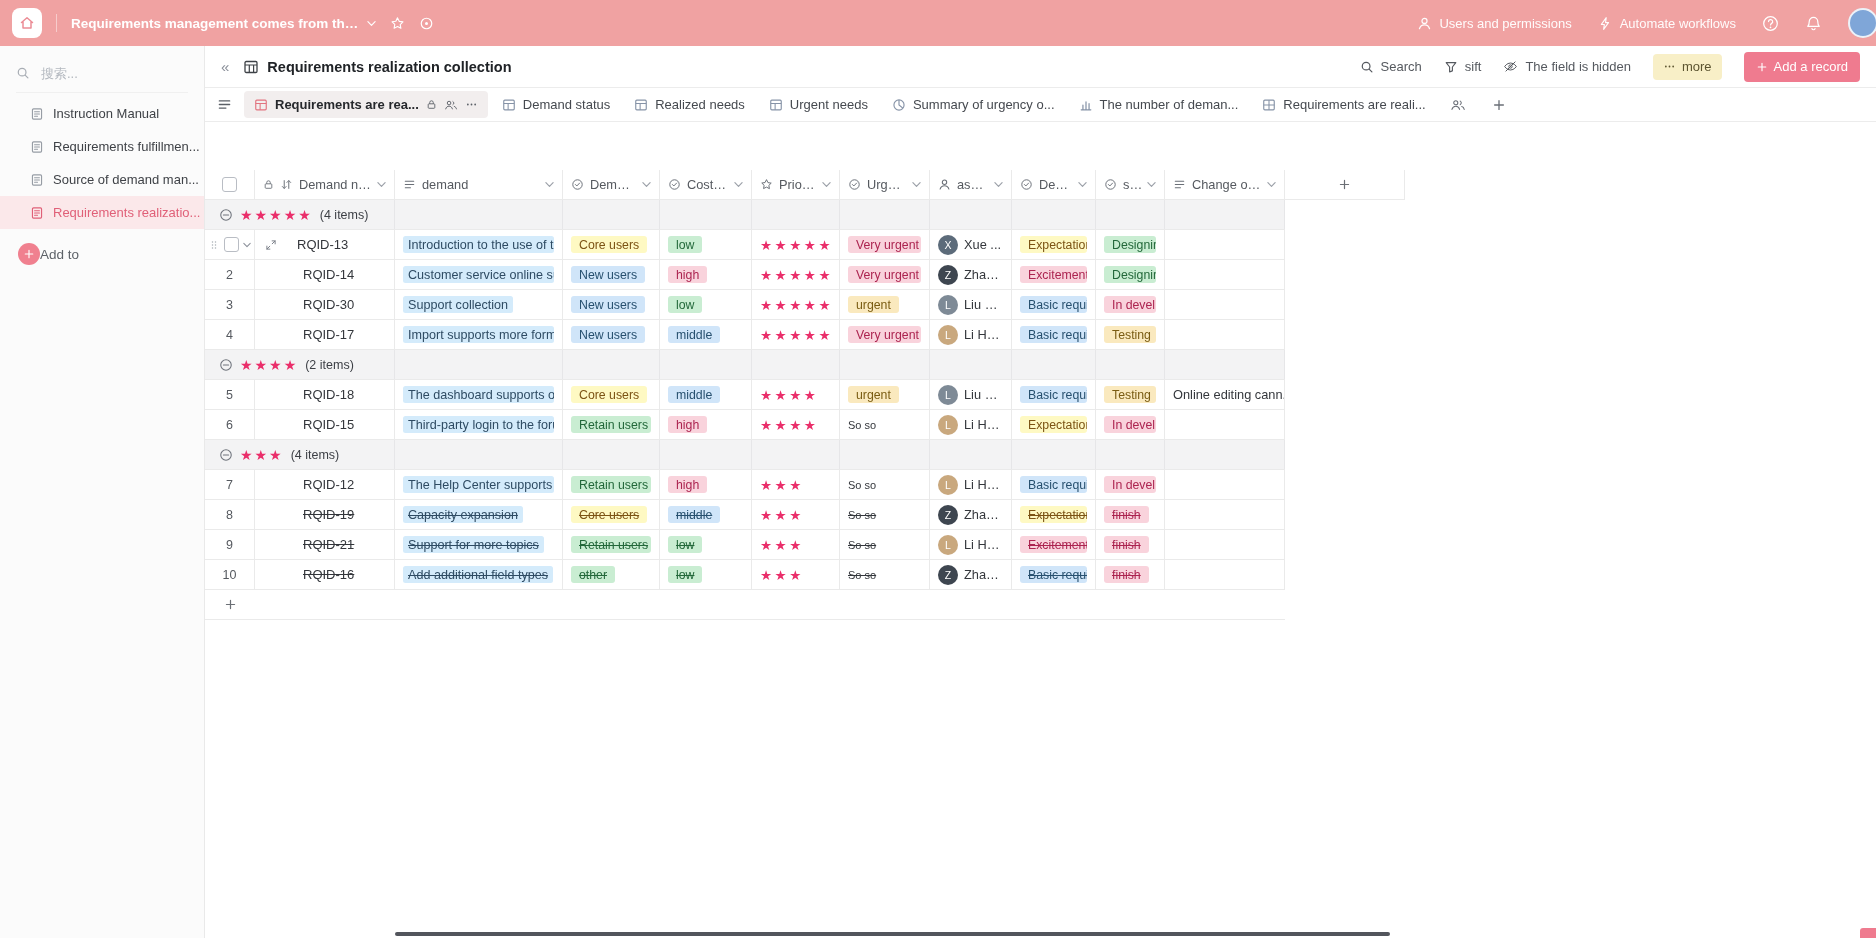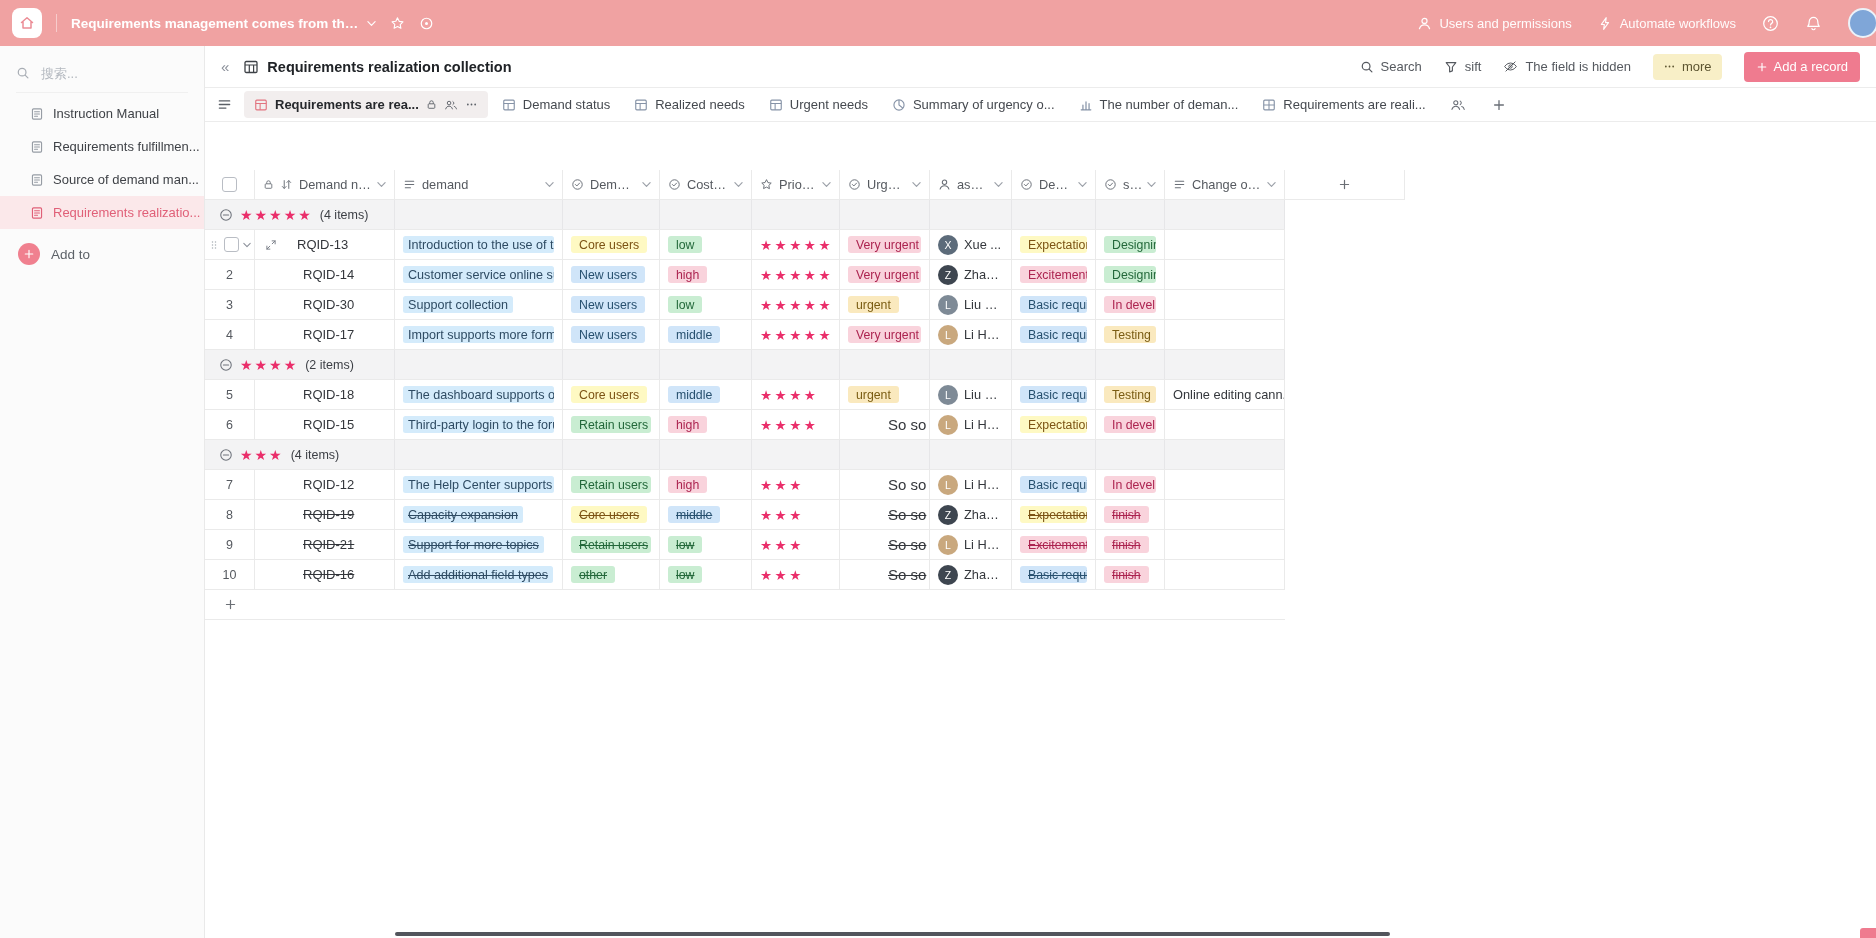--- a/index.html
+++ b/index.html
@@ -23,21 +23,21 @@
 
   
   .sidebar{position:absolute;left:0;top:46px;bottom:0;width:205px;background:#FBFBFB;border-right:1px solid #E9E9E9;box-sizing:border-box;}
   .side-search{display:flex;align-items:center;gap:9px;height:38px;margin:8px 16px 4px 16px;border-bottom:1px solid #F0F0F0;color:#A8ADB4;}
   .side-search input{border:none;outline:none;background:transparent;font-size:13px;color:#5A5F66;width:130px;font-family:"Liberation Sans",sans-serif;}
   .side-search input::placeholder{color:#B3B8BF;}
   .sitem{height:33px;display:flex;align-items:center;gap:9px;padding:0 12px 0 30px;font-size:13px;color:#3F4247;cursor:pointer;white-space:nowrap;overflow:hidden;}
   .sitem .sic{color:#979DA5;}
   .sitem.active{background:#FBE8EA;color:#E06078;}
   .sitem.active .sic{color:#E06078;}
-  .side-add{display:flex;align-items:center;gap:11px;margin:14px 0 0 18px;font-size:13.5px;color:#5D6268;cursor:pointer;}
+  .side-add{display:flex;align-items:center;gap:0;margin:14px 0 0 18px;font-size:13.5px;color:#5D6268;cursor:pointer;}
   .side-add .addc{width:22px;height:22px;border-radius:50%;background:#F0808F;color:#fff;display:flex;align-items:center;justify-content:center;}
 
   
   .main{position:absolute;left:205px;top:46px;right:0;bottom:0;background:#fff;}
   .main-header{height:42px;border-bottom:1px solid #ECECEC;display:flex;align-items:center;padding:0 16px;box-sizing:border-box;}
   .collapse-btn{font-size:15px;color:#8A8F99;margin-right:14px;cursor:pointer;line-height:1;}
   .mh-icon{color:#3E4247;margin-right:8px;}
   .mh-title{font-size:14.5px;font-weight:700;color:#202327;}
   .mh-right{margin-left:auto;display:flex;align-items:center;gap:22px;color:#55595F;font-size:13px;}
   .mh-item{display:flex;align-items:center;gap:7px;cursor:pointer;}
@@ -74,21 +74,21 @@
   .expspace{width:32px;flex:none;}
   .expic{color:#7A7F88;cursor:pointer;margin-right:14px;}
   .idtext{color:#33363B;}
   .hl{background:#D4EBFB;color:#2E4B63;padding:1.5px 5px;border-radius:2.5px;font-size:12.6px;overflow:hidden;}
   .tag{padding:1.5px 8px;border-radius:3px;font-size:12.3px;overflow:hidden;}
   .tag-orange{background:#fef9c3;color:#7C5314;}
   .tag-blue{background:#D0E5F9;color:#27506F;}
   .tag-green{background:#C9EDD2;color:#23683A;}
   .tag-red{background:#F9D3DC;color:#AC2450;}
   .tag-yellow{background:#FAE9BE;color:#7A5C12;}
-  .plainval{color:#34373C;font-size:15px;margin-left:40px;}
+  .plainval{color:#34373C;font-size:11px;}
   .stars{color:#EA2E6A;font-size:13.5px;letter-spacing:2.5px;}
   .struck{text-decoration:line-through;}
   .avatar{width:20px;height:20px;border-radius:50%;color:#fff;font-size:10.5px;display:flex;align-items:center;justify-content:center;flex:none;margin-right:6px;}
   .aname{font-size:12.8px;color:#34373C;overflow:hidden;text-overflow:ellipsis;}
   .g-group{background:#F3F3F4;}
   .g-group .g-cell{border-right-color:#E6E6E8;}
   .g-groupleft{display:flex;align-items:center;padding:0 8px 0 14px;gap:7px;box-sizing:border-box;border-right:1px solid #E6E6E8;height:100%;flex:none;}
   .gmin{color:#6E737B;cursor:pointer;}
   .gstars{color:#EA2E6A;font-size:14px;letter-spacing:2px;}
   .gcount{font-size:12.5px;color:#3C3F45;}

